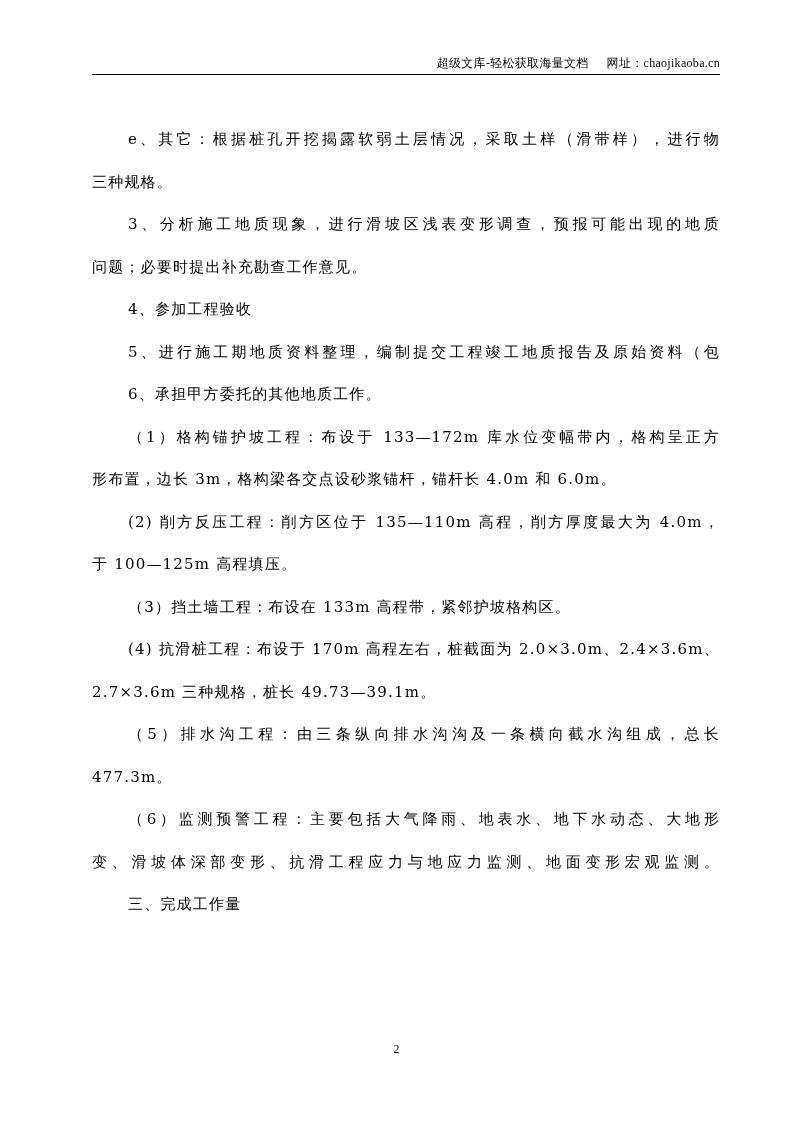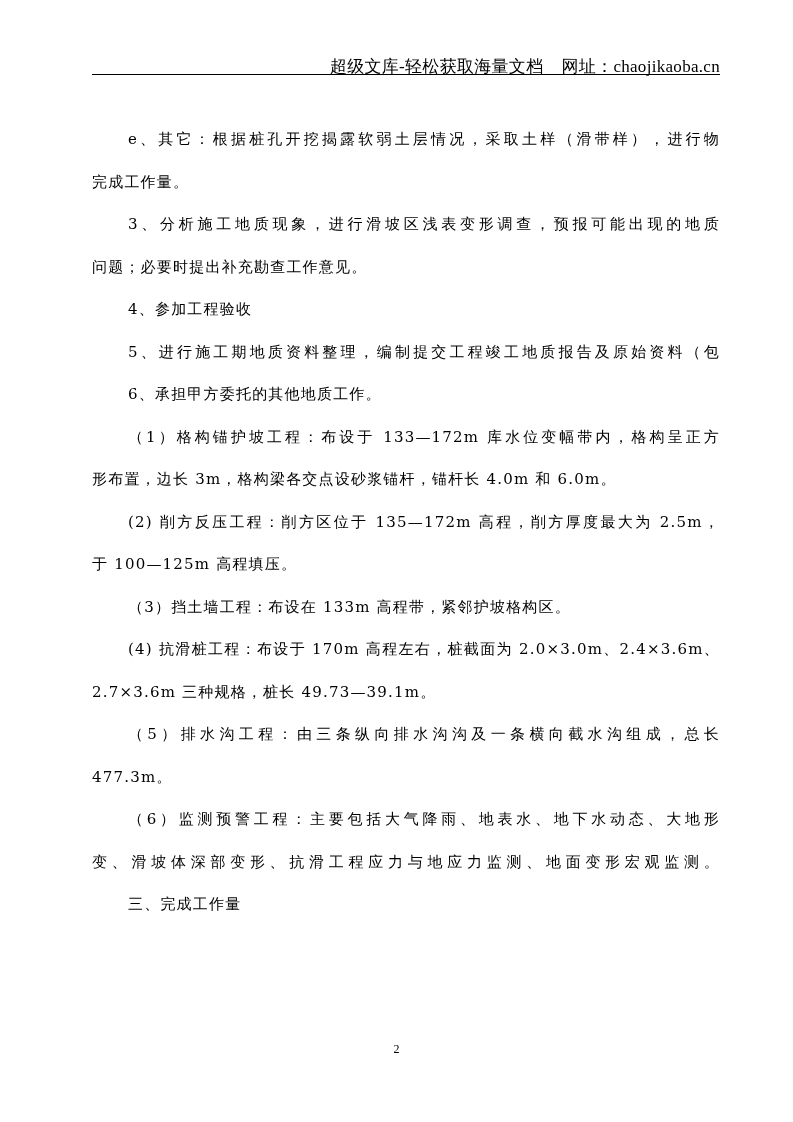--- a/index.html
+++ b/index.html
@@ -1,20 +1,20 @@
 <!DOCTYPE html>
 <html><head>
 <meta charset="utf-8">
 <style>
   html, body { margin: 0; padding: 0; background: #ffffff; }
   body { width: 793px; height: 1122px; position: relative; overflow: hidden;
          font-family: "DejaVu Serif", "Liberation Serif", serif; color: #000; }
   .header { position: absolute; left: 92px; top: 52px; width: 628px; height: 22px;
             border-bottom: 1.5px solid #000; }
-  .header-text { position: absolute; right: 0; top: 3px; font-size: 17px;
+  .header-text { position: absolute; right: 0; top: 3px; font-size: 12px;
                  font-family: "Liberation Serif", "DejaVu Serif", serif; letter-spacing: 0.3px; }
   .header-text .gap { display: inline-block; width: 18px; }
   .content { position: absolute; left: 92px; top: 118px; width: 628px; }
   .line { font-size: 15px; height: 42.5px; line-height: 42.5px; white-space: nowrap;
           letter-spacing: 1.2px; }
   .indent { padding-left: 36px; }
   .just { text-align: justify; text-align-last: justify; }
   .page-num { position: absolute; left: 0; width: 793px; top: 1042px; text-align: center;
               font-size: 12px; font-family: "Liberation Serif", serif; }
 </style>
@@ -22,29 +22,29 @@
 <body>
 
 <div class="header">
   <div class="header-text">
     <span>超级文库-轻松获取海量文档</span><span class="gap"></span><span>网址：</span><span>chaojikaoba.cn</span>
   </div>
 </div>
 
 <div class="content">
   <div class="line indent just">e、其它：根据桩孔开挖揭露软弱土层情况，采取土样（滑带样），进行物</div>
-  <div class="line">完成工作量。</div>
+  <div class="line">三种规格。</div>
   <div class="line indent just">3、分析施工地质现象，进行滑坡区浅表变形调查，预报可能出现的地质</div>
   <div class="line">问题；必要时提出补充勘查工作意见。</div>
   <div class="line indent">4、参加工程验收</div>
   <div class="line indent just">5、进行施工期地质资料整理，编制提交工程竣工地质报告及原始资料（包</div>
   <div class="line indent">6、承担甲方委托的其他地质工作。</div>
   <div class="line indent just">（1）格构锚护坡工程：布设于 133—172m 库水位变幅带内，格构呈正方</div>
   <div class="line">形布置，边长 3m，格构梁各交点设砂浆锚杆，锚杆长 4.0m 和 6.0m。</div>
-  <div class="line indent just">(2) 削方反压工程：削方区位于 135—172m 高程，削方厚度最大为 2.5m，</div>
+  <div class="line indent just">(2) 削方反压工程：削方区位于 135—110m 高程，削方厚度最大为 4.0m，</div>
   <div class="line">于 100—125m 高程填压。</div>
   <div class="line indent">（3）挡土墙工程：布设在 133m 高程带，紧邻护坡格构区。</div>
   <div class="line indent just">(4) 抗滑桩工程：布设于 170m 高程左右，桩截面为 2.0×3.0m、2.4×3.6m、</div>
   <div class="line">2.7×3.6m 三种规格，桩长 49.73—39.1m。</div>
   <div class="line indent just">（5）排水沟工程：由三条纵向排水沟沟及一条横向截水沟组成，总长</div>
   <div class="line">477.3m。</div>
   <div class="line indent just">（6）监测预警工程：主要包括大气降雨、地表水、地下水动态、大地形</div>
   <div class="line just">变、滑坡体深部变形、抗滑工程应力与地应力监测、地面变形宏观监测。</div>
   <div class="line indent">三、完成工作量</div>
 </div>

